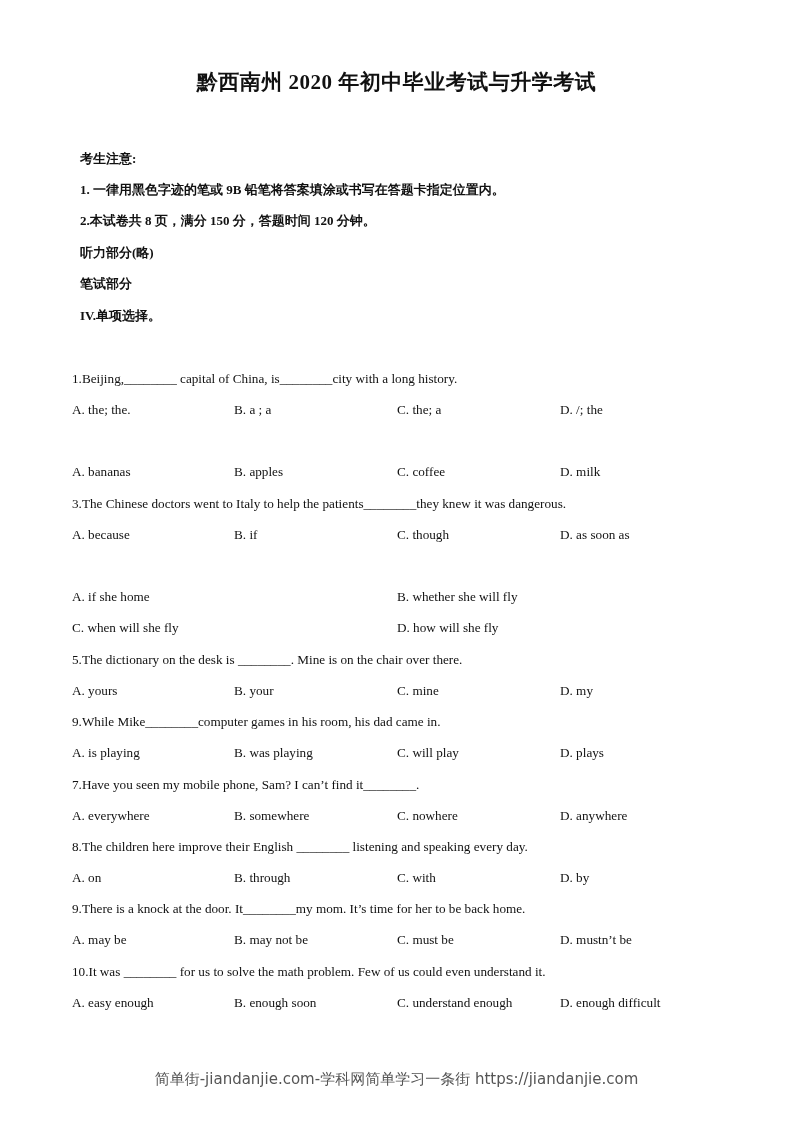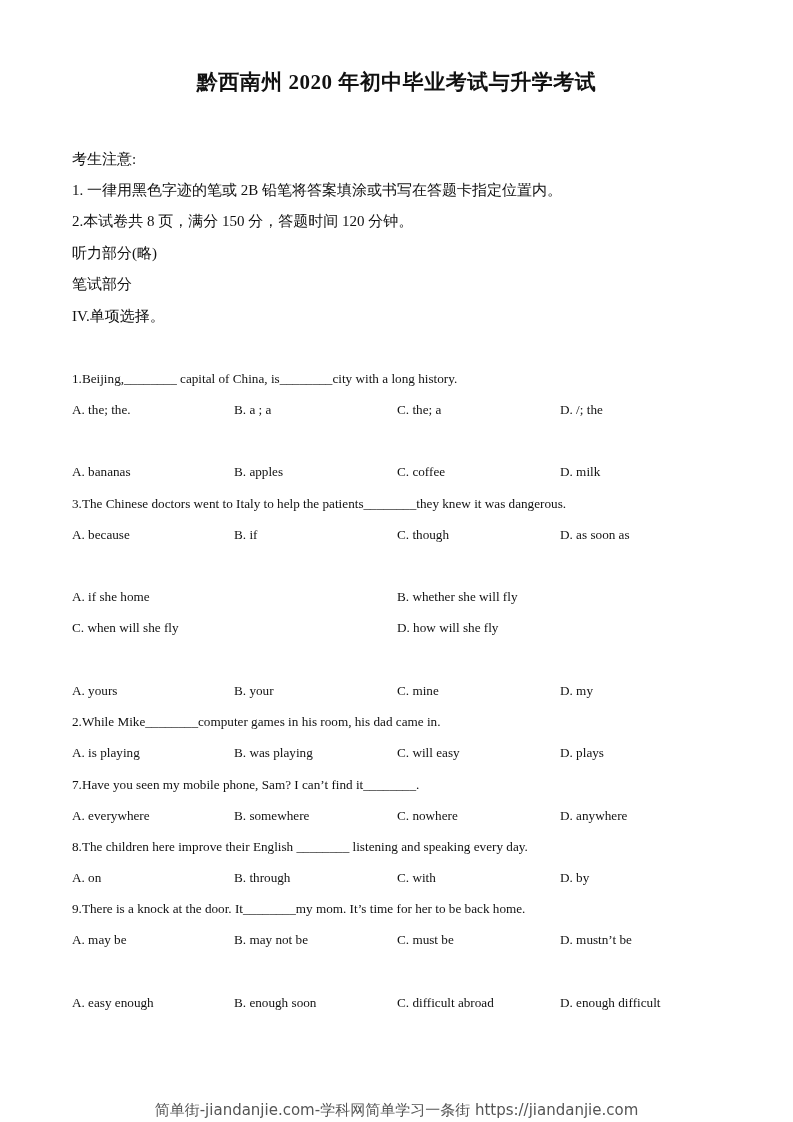--- a/index.html
+++ b/index.html
@@ -4,34 +4,34 @@
 <style>
   html, body { margin: 0; padding: 0; background: #ffffff; }
   body { width: 793px; height: 1122px; position: relative; overflow: hidden;
          font-family: "Liberation Serif", "DejaVu Serif", serif; color: #111; }
   .page { position: absolute; left: 0; top: 0; width: 793px; height: 822px; }
   .title { position: absolute; left: 0; width: 793px; text-align: center; font-weight: bold;
            font-family: "Liberation Serif", "DejaVu Serif", serif; }
   .t1 { top: 68px; font-size: 21px; letter-spacing: 0.5px; }
   .t2 { top: 113px; font-size: 20px; }
   .line { position: absolute; left: 72px; white-space: nowrap; }
-  .bold { font-weight: normal; font-size: 15px; }
+  .bold { font-weight: bold; font-size: 13px; margin-left: 8px; }
   .q { font-size: 13.2px; }
   .opt { position: absolute; font-size: 13.2px; white-space: nowrap; }
   .footer { position: absolute; top: 1070px; left: 0; width: 793px; text-align: center;
-            font-family: "DejaVu Sans", sans-serif; font-size: 15px; color: #555; margin-top: 31px; }
+            font-family: "DejaVu Sans", sans-serif; font-size: 15px; color: #555; }
 </style>
 </head>
 <body>
 
 <div class="page">
   <div class="title t1">黔西南州 2020 年初中毕业考试与升学考试</div>
 
   <div class="line bold" style="top:150px">考生注意:</div>
-  <div class="line bold" style="top:181px">1. 一律用黑色字迹的笔或 2B 铅笔将答案填涂或书写在答题卡指定位置内。</div>
+  <div class="line bold" style="top:181px">1. 一律用黑色字迹的笔或 9B 铅笔将答案填涂或书写在答题卡指定位置内。</div>
   <div class="line bold" style="top:212px">2.本试卷共 8 页，满分 150 分，答题时间 120 分钟。</div>
   <div class="line bold" style="top:244px">听力部分(略)</div>
   <div class="line bold" style="top:275px">笔试部分</div>
   <div class="line bold" style="top:307px">IV.单项选择。</div>
 
   <div class="line q" style="top:371px">1.Beijing,________ capital of China, is________city with a long history.</div>
   <div class="opt" style="top:402px;left:72px">A. the; the.</div>
   <div class="opt" style="top:402px;left:234px">B. a ; a</div>
   <div class="opt" style="top:402px;left:397px">C. the; a</div>
   <div class="opt" style="top:402px;left:560px">D. /; the</div>
@@ -45,48 +45,50 @@
   <div class="opt" style="top:527px;left:72px">A. because</div>
   <div class="opt" style="top:527px;left:234px">B. if</div>
   <div class="opt" style="top:527px;left:397px">C. though</div>
   <div class="opt" style="top:527px;left:560px">D. as soon as</div>
 
   <div class="opt" style="top:589px;left:72px">A. if she home</div>
   <div class="opt" style="top:589px;left:397px">B. whether she will fly</div>
   <div class="opt" style="top:620px;left:72px">C. when will she fly</div>
   <div class="opt" style="top:620px;left:397px">D. how will she fly</div>
 
+  <div class="line q" style="top:652px">5.The dictionary on the desk is ________. Mine is on the chair over there.</div>
   <div class="opt" style="top:683px;left:72px">A. yours</div>
   <div class="opt" style="top:683px;left:234px">B. your</div>
   <div class="opt" style="top:683px;left:397px">C. mine</div>
   <div class="opt" style="top:683px;left:560px">D. my</div>
 
-  <div class="line q" style="top:714px">2.While Mike________computer games in his room, his dad came in.</div>
+  <div class="line q" style="top:714px">9.While Mike________computer games in his room, his dad came in.</div>
   <div class="opt" style="top:745px;left:72px">A. is playing</div>
   <div class="opt" style="top:745px;left:234px">B. was playing</div>
-  <div class="opt" style="top:745px;left:397px">C. will easy</div>
+  <div class="opt" style="top:745px;left:397px">C. will play</div>
   <div class="opt" style="top:745px;left:560px">D. plays</div>
 
   <div class="line q" style="top:777px">7.Have you seen my mobile phone, Sam? I can’t find it________.</div>
   <div class="opt" style="top:808px;left:72px">A. everywhere</div>
   <div class="opt" style="top:808px;left:234px">B. somewhere</div>
   <div class="opt" style="top:808px;left:397px">C. nowhere</div>
   <div class="opt" style="top:808px;left:560px">D. anywhere</div>
 
   <div class="line q" style="top:839px">8.The children here improve their English ________ listening and speaking every day.</div>
   <div class="opt" style="top:870px;left:72px">A. on</div>
   <div class="opt" style="top:870px;left:234px">B. through</div>
   <div class="opt" style="top:870px;left:397px">C. with</div>
   <div class="opt" style="top:870px;left:560px">D. by</div>
 
   <div class="line q" style="top:901px">9.There is a knock at the door. It________my mom. It’s time for her to be back home.</div>
   <div class="opt" style="top:932px;left:72px">A. may be</div>
   <div class="opt" style="top:932px;left:234px">B. may not be</div>
   <div class="opt" style="top:932px;left:397px">C. must be</div>
   <div class="opt" style="top:932px;left:560px">D. mustn’t be</div>
 
+  <div class="line q" style="top:964px">10.It was ________ for us to solve the math problem. Few of us could even understand it.</div>
   <div class="opt" style="top:995px;left:72px">A. easy enough</div>
   <div class="opt" style="top:995px;left:234px">B. enough soon</div>
-  <div class="opt" style="top:995px;left:397px">C. difficult abroad</div>
+  <div class="opt" style="top:995px;left:397px">C. understand enough</div>
   <div class="opt" style="top:995px;left:560px">D. enough difficult</div>
 
   <div class="footer">简单街-jiandanjie.com-学科网简单学习一条街 https://jiandanjie.com</div>
 </div>
 
 </body></html>

